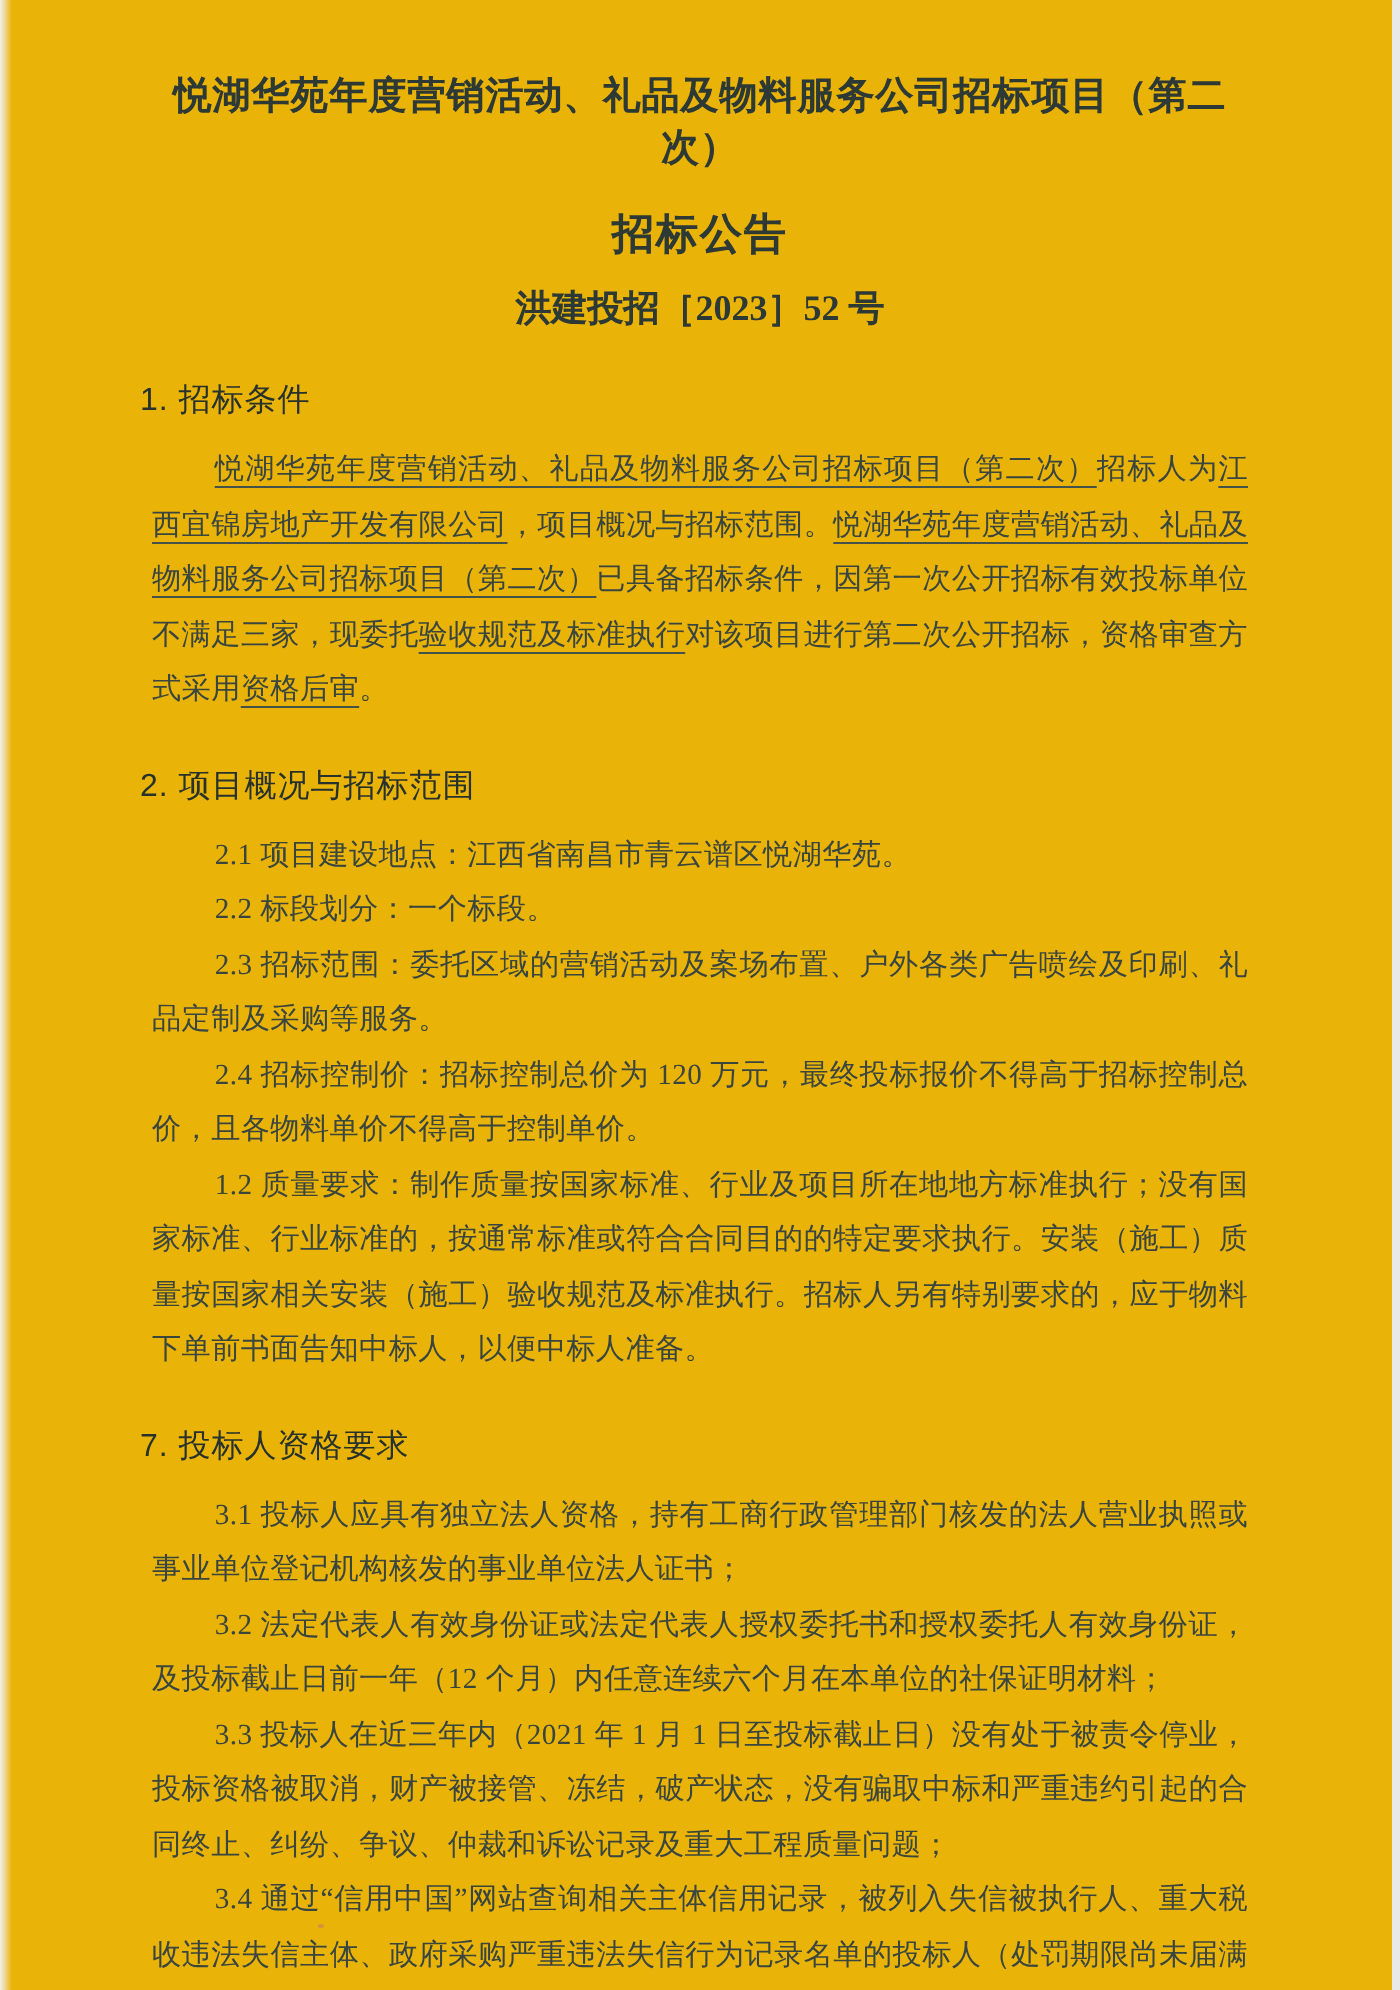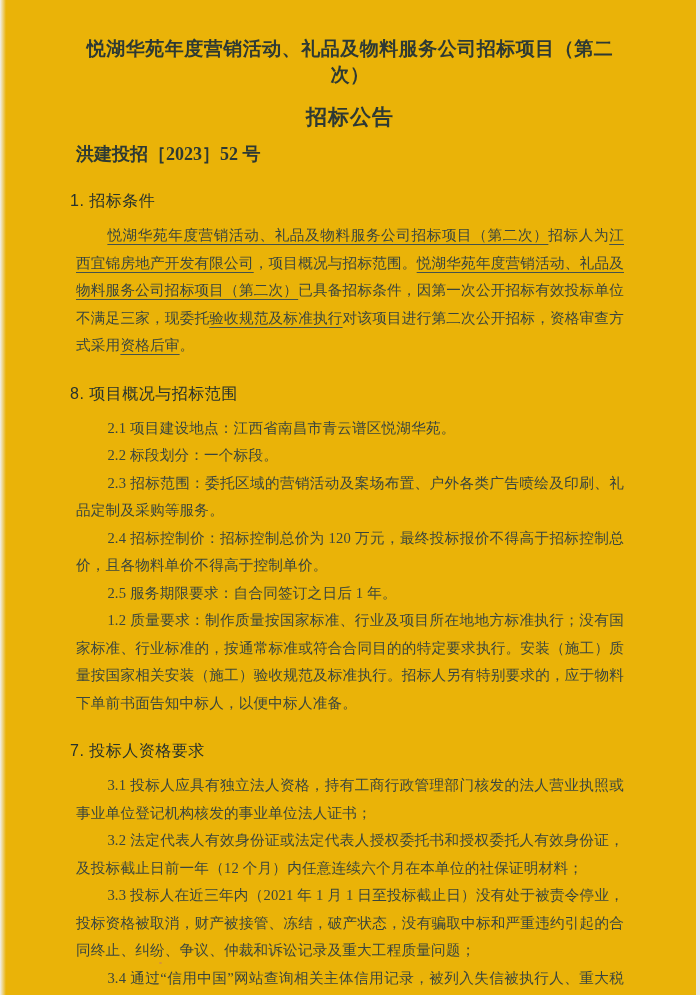--- a/index.html
+++ b/index.html
@@ -51,21 +51,21 @@
     font-weight: bold;
     text-align: center;
     color: #2d3934;
     letter-spacing: 1px;
   }
   .doc-number {
     margin: 12px 0 0 0;
     font-size: 18px;
     line-height: 25px;
     font-weight: bold;
-    text-align: left;
+    text-align: center;
     color: #2d3934;
   }
   .sec-heading {
     margin: 23px 0 10px 0;
     margin-left: -6px;
     font-size: 16px;
     line-height: 22px;
     font-weight: normal;
     color: #27322d;
     font-family: "Liberation Sans", "DejaVu Sans", sans-serif;
@@ -99,27 +99,26 @@
     <h1 class="doc-title">悦湖华苑年度营销活动、礼品及物料服务公司招标项目（第二次）</h1>
 
     <h2 class="doc-subtitle">招标公告</h2>
 
     <h2 class="doc-number">洪建投招［2023］52 号</h2>
 
     <h3 class="sec-heading">1. 招标条件</h3>
 
     <p class="para"><span class="u">悦湖华苑年度营销活动、礼品及物料服务公司招标项目（第二次）</span><span>招标人为</span><span class="u">江西宜锦房地产开发有限公司</span><span>，项目概况与招标范围。</span><span class="u">悦湖华苑年度营销活动、礼品及物料服务公司招标项目（第二次）</span><span>已具备招标条件，因第一次公开招标有效投标单位不满足三家，现委托</span><span class="u">验收规范及标准执行</span><span>对该项目进行第二次公开招标，资格审查方式采用</span><span class="u">资格后审</span><span>。</span></p>
 
-    <h3 class="sec-heading">8. 项目概况与招标范围</h3>
+    <h3 class="sec-heading">2. 项目概况与招标范围</h3>
 
     <p class="para">2.1 项目建设地点：江西省南昌市青云谱区悦湖华苑。</p>
     <p class="para">2.2 标段划分：一个标段。</p>
     <p class="para">2.3 招标范围：委托区域的营销活动及案场布置、户外各类广告喷绘及印刷、礼品定制及采购等服务。</p>
     <p class="para">2.4 招标控制价：招标控制总价为 120 万元，最终投标报价不得高于招标控制总价，且各物料单价不得高于控制单价。</p>
-    <p class="para">2.5 服务期限要求：自合同签订之日后 1 年。</p>
     <p class="para">1.2 质量要求：制作质量按国家标准、行业及项目所在地地方标准执行；没有国家标准、行业标准的，按通常标准或符合合同目的的特定要求执行。安装（施工）质量按国家相关安装（施工）验收规范及标准执行。招标人另有特别要求的，应于物料下单前书面告知中标人，以便中标人准备。</p>
 
     <h3 class="sec-heading">7. 投标人资格要求</h3>
 
     <p class="para">3.1 投标人应具有独立法人资格，持有工商行政管理部门核发的法人营业执照或事业单位登记机构核发的事业单位法人证书；</p>
     <p class="para">3.2 法定代表人有效身份证或法定代表人授权委托书和授权委托人有效身份证，及投标截止日前一年（12 个月）内任意连续六个月在本单位的社保证明材料；</p>
     <p class="para">3.3 投标人在近三年内（2021 年 1 月 1 日至投标截止日）没有处于被责令停业，投标资格被取消，财产被接管、冻结，破产状态，没有骗取中标和严重违约引起的合同终止、纠纷、争议、仲裁和诉讼记录及重大工程质量问题；</p>
     <p class="para">3.4 通过“信用中国”网站查询相关主体信用记录，被列入失信被执行人、重大税收违法失信主体、政府采购严重违法失信行为记录名单的投标人（处罚期限尚未届满的），不得</p>
 
   </div>

